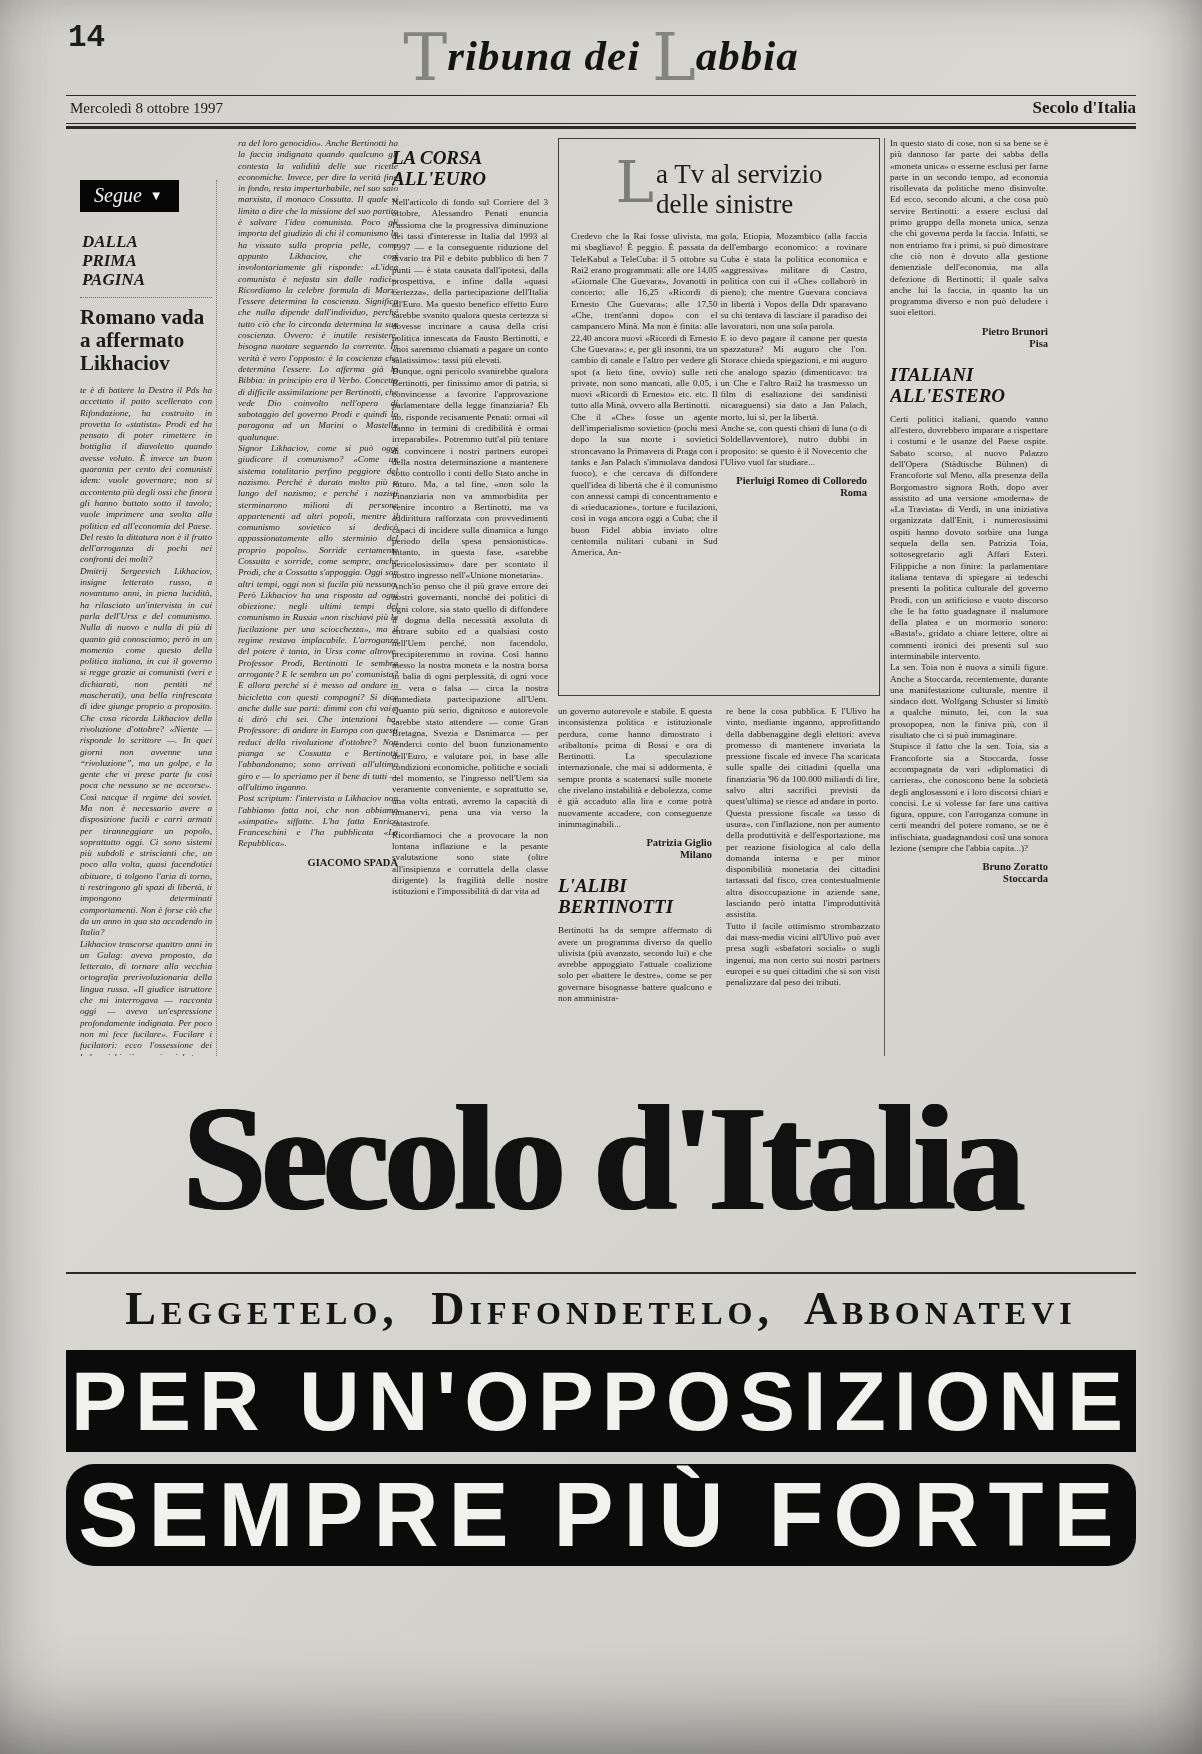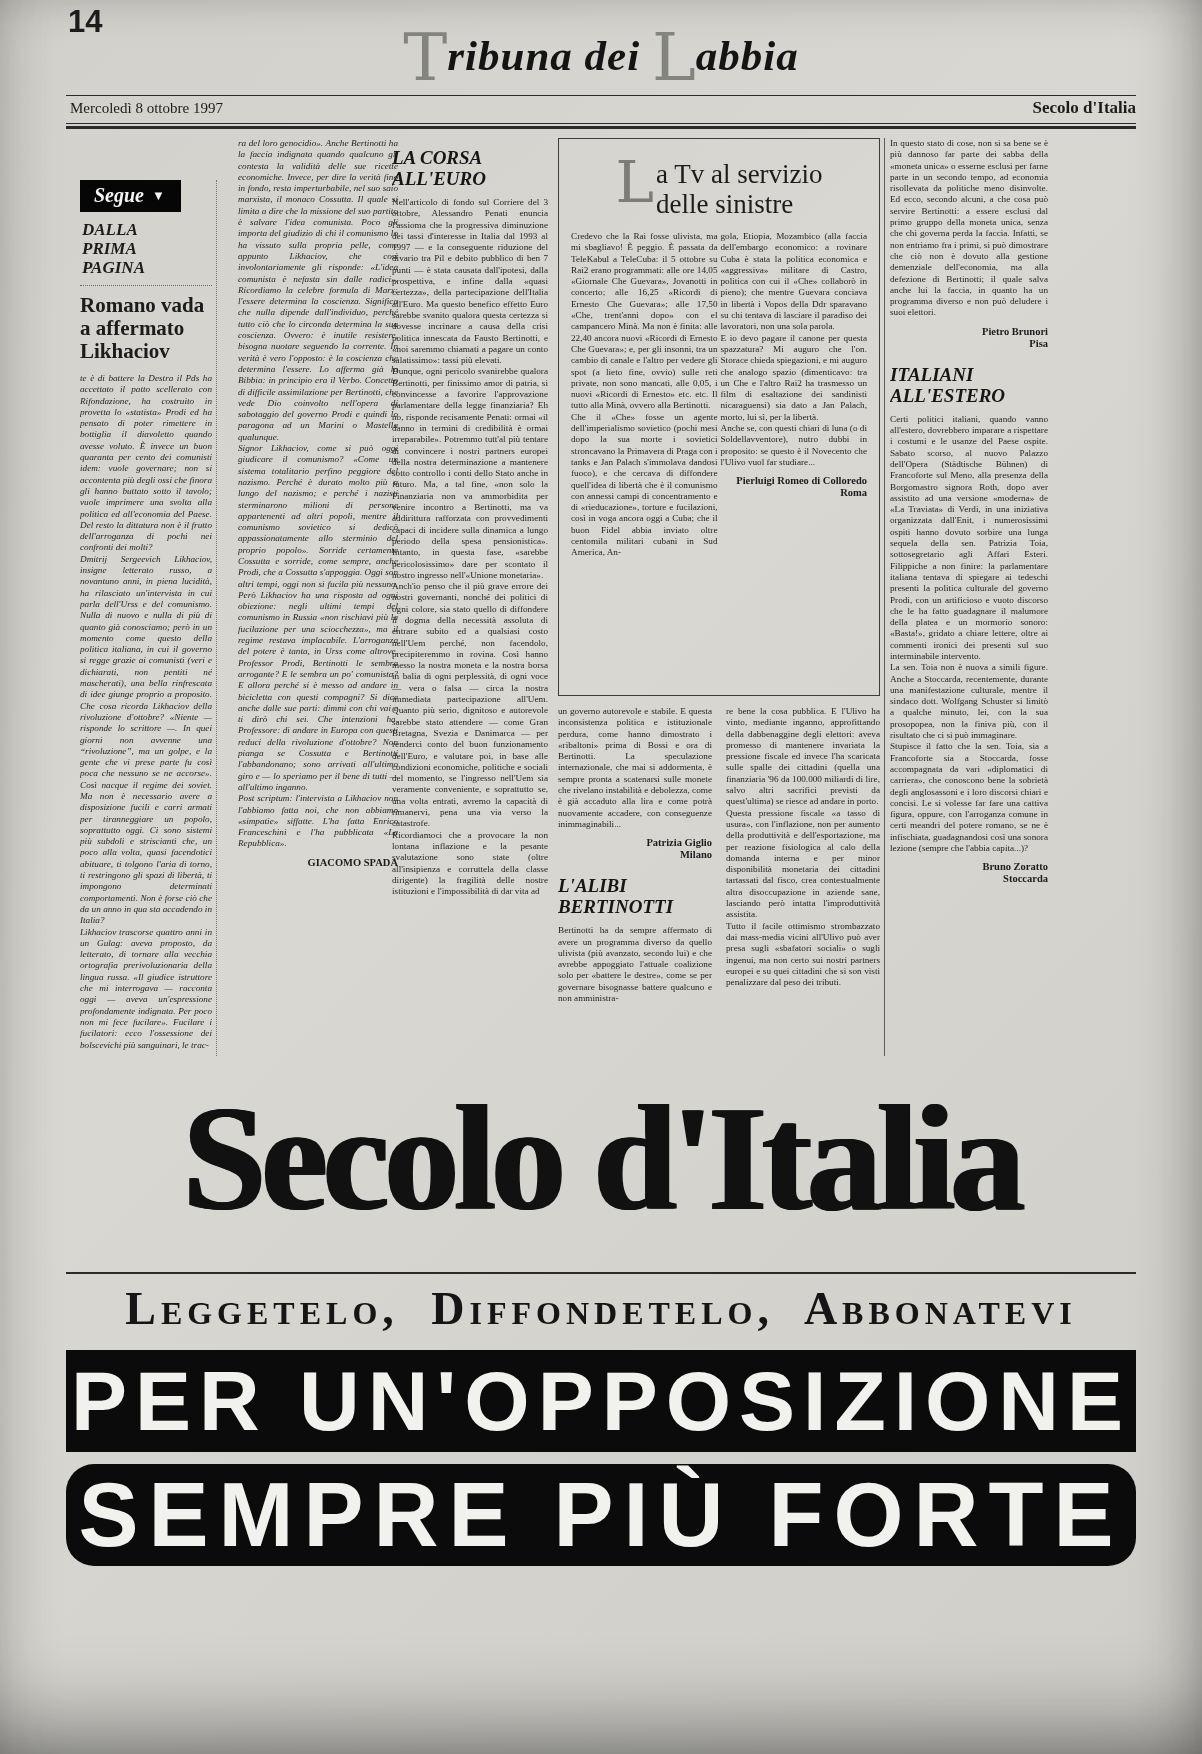--- a/index.html
+++ b/index.html
@@ -7,39 +7,39 @@
     position:relative; width:1202px; height:1754px; margin:0 auto;
     background:linear-gradient(135deg,#d2d1cc 0%, #d8d7d2 40%, #cfcec9 100%);
     font-family:"Liberation Serif", serif; color:#1c1c1c; overflow:hidden;
     box-shadow: inset 0 -70px 90px -50px rgba(0,0,0,.45),
                 inset -50px 0 70px -50px rgba(0,0,0,.30),
                 inset 50px 0 70px -55px rgba(0,0,0,.18),
                 inset 0 40px 60px -50px rgba(0,0,0,.20);
   }
   .abs { position:absolute; }
   
-  .page-number { left:68px; top:4px; font-family:Liberation Sans, sans-serif; font-weight:bold; font-size:31px; }
+  .page-number { left:68px; top:20px; font-family:Liberation Mono, monospace; font-weight:bold; font-size:31px; }
   .masthead { left:0; top:28px; width:100%; text-align:center; }
   .mh-initial { font-family:"DejaVu Serif",serif; font-size:66px; color:#84847f; line-height:60px; vertical-align:-10px; }
   .mh-text { font-style:italic; font-weight:bold; font-size:43px; color:#141414; letter-spacing:1px; }
   .rule { background:#2a2a2a; }
   .dateline-left  { left:70px; top:100px; font-size:15px; }
   .dateline-right { right:66px; top:98px; font-size:17px; font-weight:bold; }
   
   .col { position:absolute; overflow:hidden; }
   .body { font-size:9.2px; line-height:11.3px; text-align:justify; white-space:pre-line;
           color:#242424; hyphens:auto; -webkit-hyphens:auto; }
   .italic { font-style:italic; }
   .sig { text-align:right; font-weight:bold; font-size:10.5px; margin-top:7px; line-height:12px; }
   .sig .place { display:block; font-weight:bold; }
   .section-head { font-weight:bold; font-style:italic; font-size:19px; line-height:21px;
                   white-space:pre-line; margin:14px 0 8px 0; color:#161616; }
   
-  .segue-box { display:inline-block; background:#060606; color:#f4f4f2; font-weight:bold;
-               font-style:italic; font-size:20px; padding:4px 16px 5px 14px; margin-bottom:4px; }
+  .segue-box { display:inline-block; background:#060606; color:#f4f4f2; font-weight:normal;
+               font-style:italic; font-size:20px; padding:4px 16px 5px 14px; margin-bottom:16px; }
   .segue-box .arrow { font-size:13px; font-style:normal; vertical-align:2px; margin-left:8px; }
   .kicker { font-weight:bold; font-style:italic; font-size:17px; line-height:19px;
             white-space:pre-line; padding:4px 0 8px 2px; border-bottom:1px dotted #6a6a66; margin-bottom:8px; }
   .headline1 { font-size:21px; line-height:23px; font-weight:bold; margin:4px 0 10px 0; }
   .vsep-dotted { border-left:1px dotted #76766f; width:0; }
   .vsep-solid { width:1px; background:#5d5d58; }
   
   .tv-box { border:1px solid #3c3c38; padding:12px 12px 10px 12px; box-sizing:border-box; overflow:hidden; }
   .tv-head { display:flex; justify-content:center; align-items:flex-start; margin:6px 0 12px 0; }
   .tv-head .initial { font-family:"DejaVu Serif",serif; font-size:58px; line-height:50px; color:#7d7d78; margin-right:2px; }

